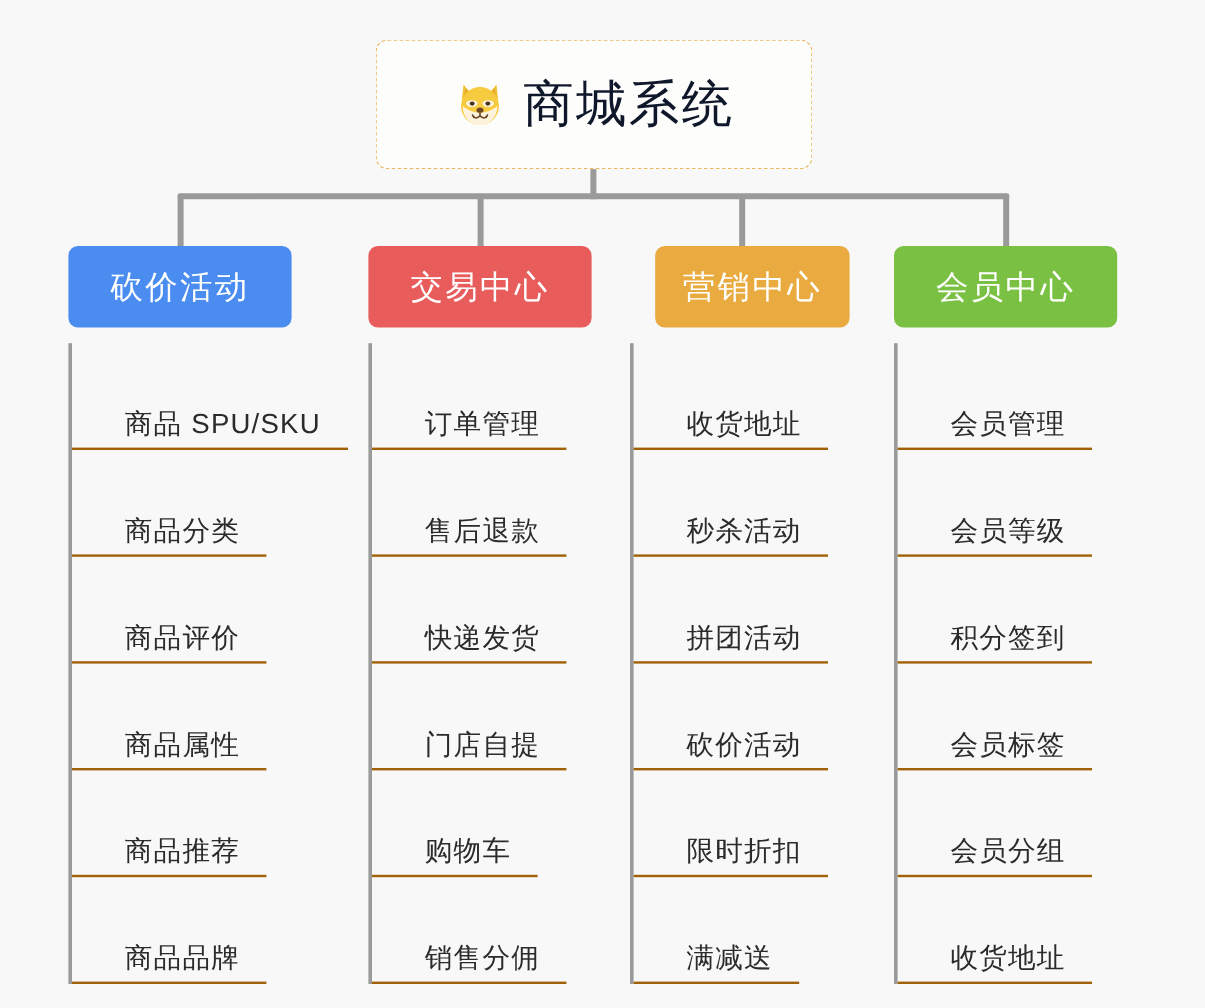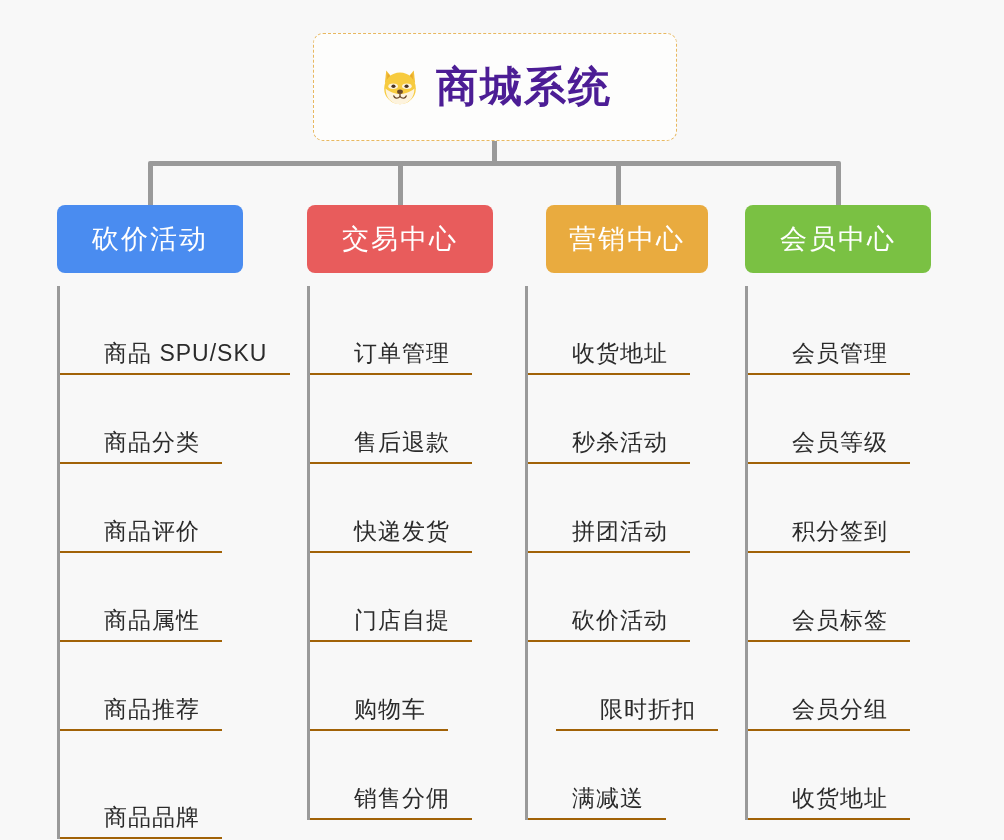--- a/index.html
+++ b/index.html
@@ -40,24 +40,24 @@
     gap: 14px;
   }
   .root-emoji {
     font-size: 40px;
     line-height: 1;
     display: block;
   }
   .root-emoji svg { display: block; }
   .root-title {
     font-size: 42px;
-    color: #4c1d95;
+    color: #0f172a;
     letter-spacing: 2px;
     white-space: nowrap;
-    font-weight: 700;
+    font-weight: 400;
     text-align: right;
   }
 
   
   .conn {
     position: absolute;
     background: #9a9a9a;
   }
   .conn-stem {
     left: 492px;
@@ -180,21 +180,21 @@
         </div>
       <div class="item" style="width: 162px;">
           <span class="item-label">商品评价</span>
         </div>
       <div class="item" style="width: 162px;">
           <span class="item-label">商品属性</span>
         </div>
       <div class="item" style="width: 162px;">
           <span class="item-label">商品推荐</span>
         </div>
-      <div class="item" style="width: 162px; margin-top: 19px;">
+      <div class="item" style="width: 162px;">
           <span class="item-label">商品品牌</span>
         </div>
     </div>
   </div>
 
   <div class="column col-1 cat-1">
     <div class="cat-box">
       <span>交易中心</span>
     </div>
     <div class="items">
@@ -229,21 +229,21 @@
         </div>
       <div class="item" style="width: 162px;">
           <span class="item-label">秒杀活动</span>
         </div>
       <div class="item" style="width: 162px;">
           <span class="item-label">拼团活动</span>
         </div>
       <div class="item" style="width: 162px;">
           <span class="item-label">砍价活动</span>
         </div>
-      <div class="item" style="width: 162px; margin-left: 28px;">
+      <div class="item" style="width: 162px;">
           <span class="item-label">限时折扣</span>
         </div>
       <div class="item" style="width: 138px;">
           <span class="item-label">满减送</span>
         </div>
     </div>
   </div>
 
   <div class="column col-3 cat-3">
     <div class="cat-box">

